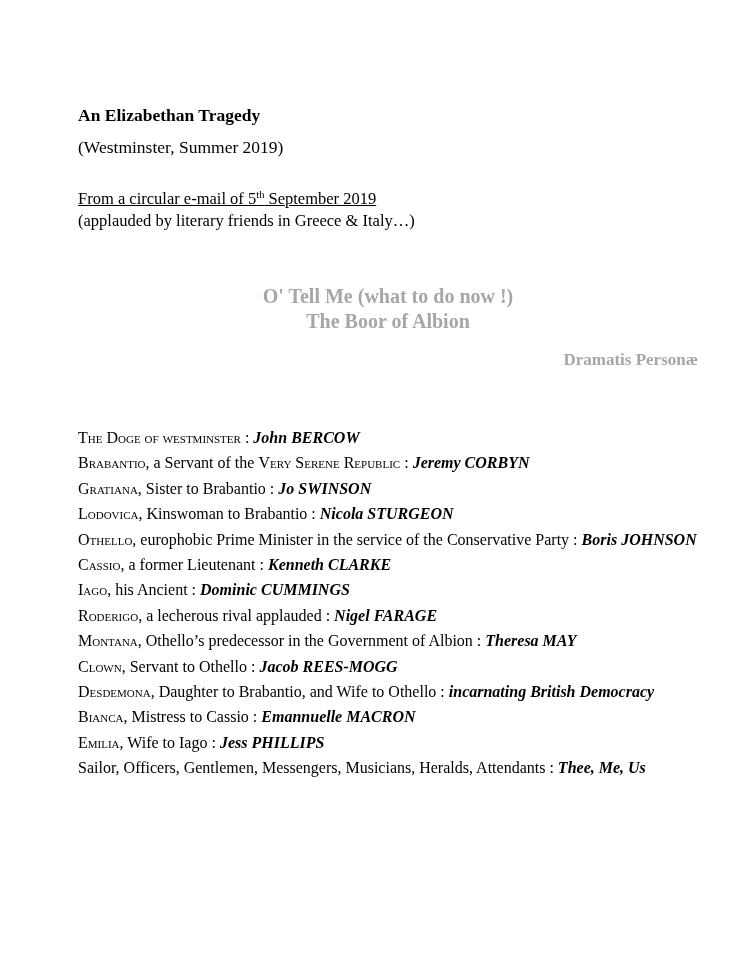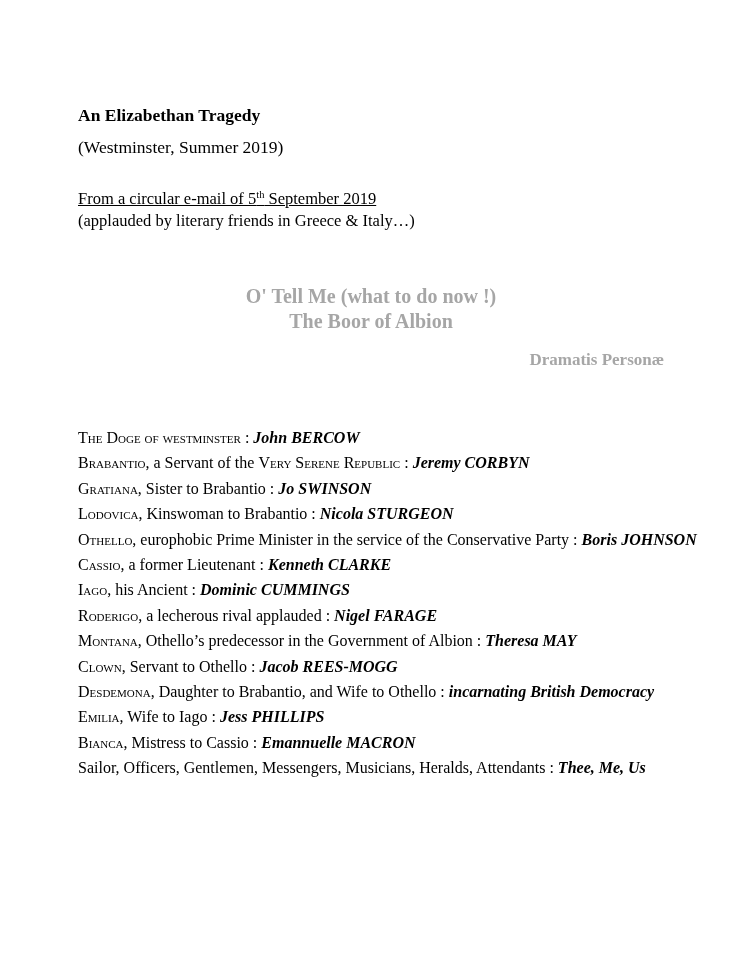--- a/index.html
+++ b/index.html
@@ -6,21 +6,21 @@
     margin: 0;
     padding: 0;
     background: #ffffff;
   }
   .page {
     position: relative;
     width: 750px;
     height: 970px;
     background: #ffffff;
     box-sizing: border-box;
-    padding: 104px 86px 0 78px;
+    padding: 104px 52px 0 78px;
     font-family: "Liberation Serif", "DejaVu Serif", serif;
     color: #000000;
     overflow: hidden;
   }
   .doc-title {
     font-size: 17.5px;
     line-height: 22px;
     font-weight: bold;
     margin: 0;
   }
@@ -103,18 +103,18 @@
       <div class="cast-line"><span class="seg-sc">Brabantio</span><span class="seg-plain">, a Servant of the </span><span class="seg-sc">Very Serene Republic</span><span class="seg-plain"> : </span><span class="seg-name">Jeremy CORBYN</span></div>
       <div class="cast-line"><span class="seg-sc">Gratiana</span><span class="seg-plain">, Sister to Brabantio : </span><span class="seg-name">Jo SWINSON</span></div>
       <div class="cast-line"><span class="seg-sc">Lodovica</span><span class="seg-plain">, Kinswoman to Brabantio : </span><span class="seg-name">Nicola STURGEON</span></div>
       <div class="cast-line"><span class="seg-sc">Othello</span><span class="seg-plain">, europhobic Prime Minister in the service of the Conservative Party : </span><span class="seg-name">Boris JOHNSON</span></div>
       <div class="cast-line"><span class="seg-sc">Cassio</span><span class="seg-plain">, a former Lieutenant : </span><span class="seg-name">Kenneth CLARKE</span></div>
       <div class="cast-line"><span class="seg-sc">Iago</span><span class="seg-plain">, his Ancient : </span><span class="seg-name">Dominic CUMMINGS</span></div>
       <div class="cast-line"><span class="seg-sc">Roderigo</span><span class="seg-plain">, a lecherous rival applauded : </span><span class="seg-name">Nigel FARAGE</span></div>
       <div class="cast-line"><span class="seg-sc">Montana</span><span class="seg-plain">, Othello’s predecessor in the Government of Albion : </span><span class="seg-name">Theresa MAY</span></div>
       <div class="cast-line"><span class="seg-sc">Clown</span><span class="seg-plain">, Servant to Othello : </span><span class="seg-name">Jacob REES-MOGG</span></div>
       <div class="cast-line"><span class="seg-sc">Desdemona</span><span class="seg-plain">, Daughter to Brabantio, and Wife to Othello : </span><span class="seg-name">incarnating British Democracy</span></div>
+      <div class="cast-line"><span class="seg-sc">Bianca</span><span class="seg-plain">, Mistress to Cassio : </span><span class="seg-name">Emannuelle MACRON</span></div>
       <div class="cast-line"><span class="seg-sc">Emilia</span><span class="seg-plain">, Wife to Iago : </span><span class="seg-name">Jess PHILLIPS</span></div>
-      <div class="cast-line"><span class="seg-sc">Bianca</span><span class="seg-plain">, Mistress to Cassio : </span><span class="seg-name">Emannuelle MACRON</span></div>
       <div class="cast-line"><span class="seg-plain">Sailor, Officers, Gentlemen, Messengers, Musicians, Heralds, Attendants : </span><span class="seg-name">Thee, Me, Us</span></div>
     </div>
 
 </div>
 
 </body></html>

